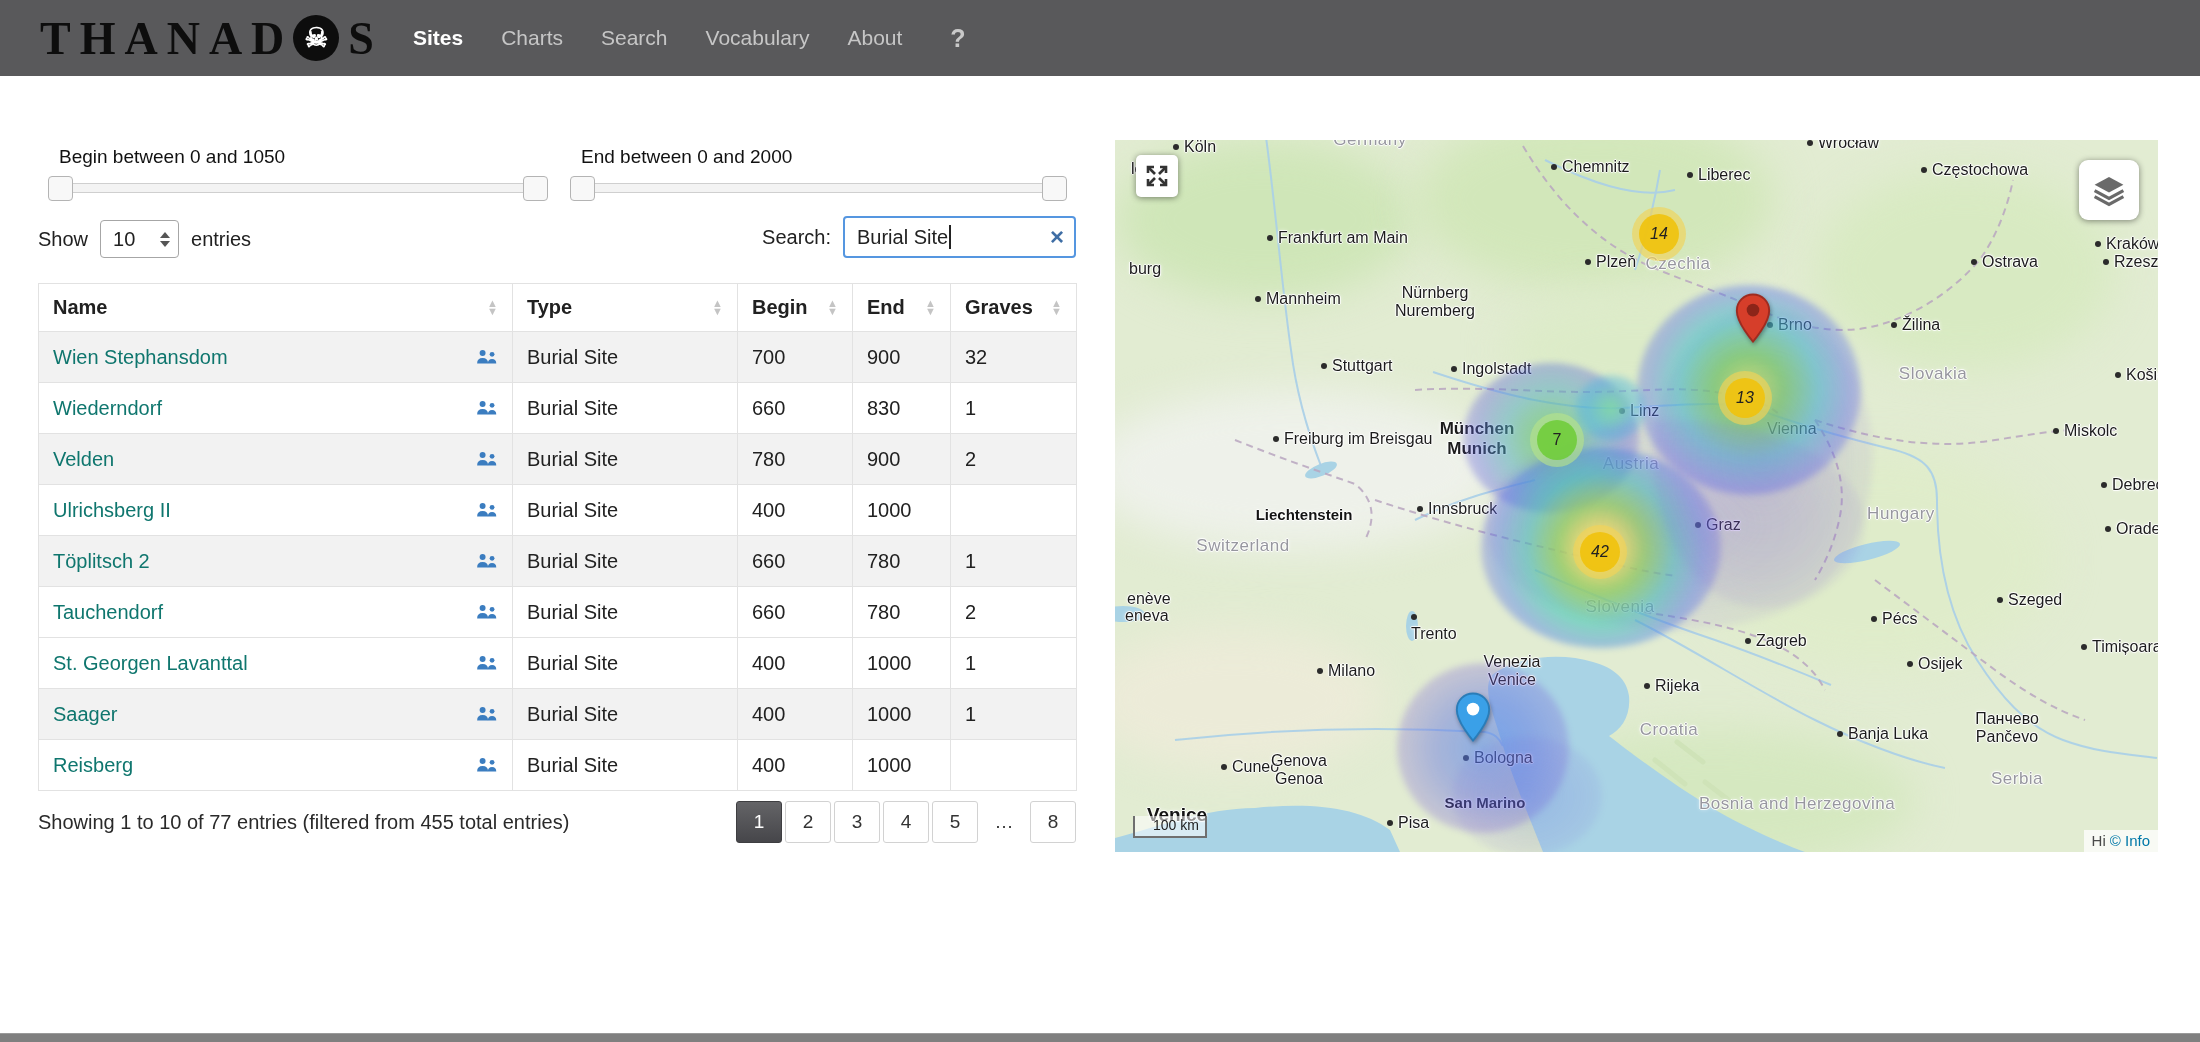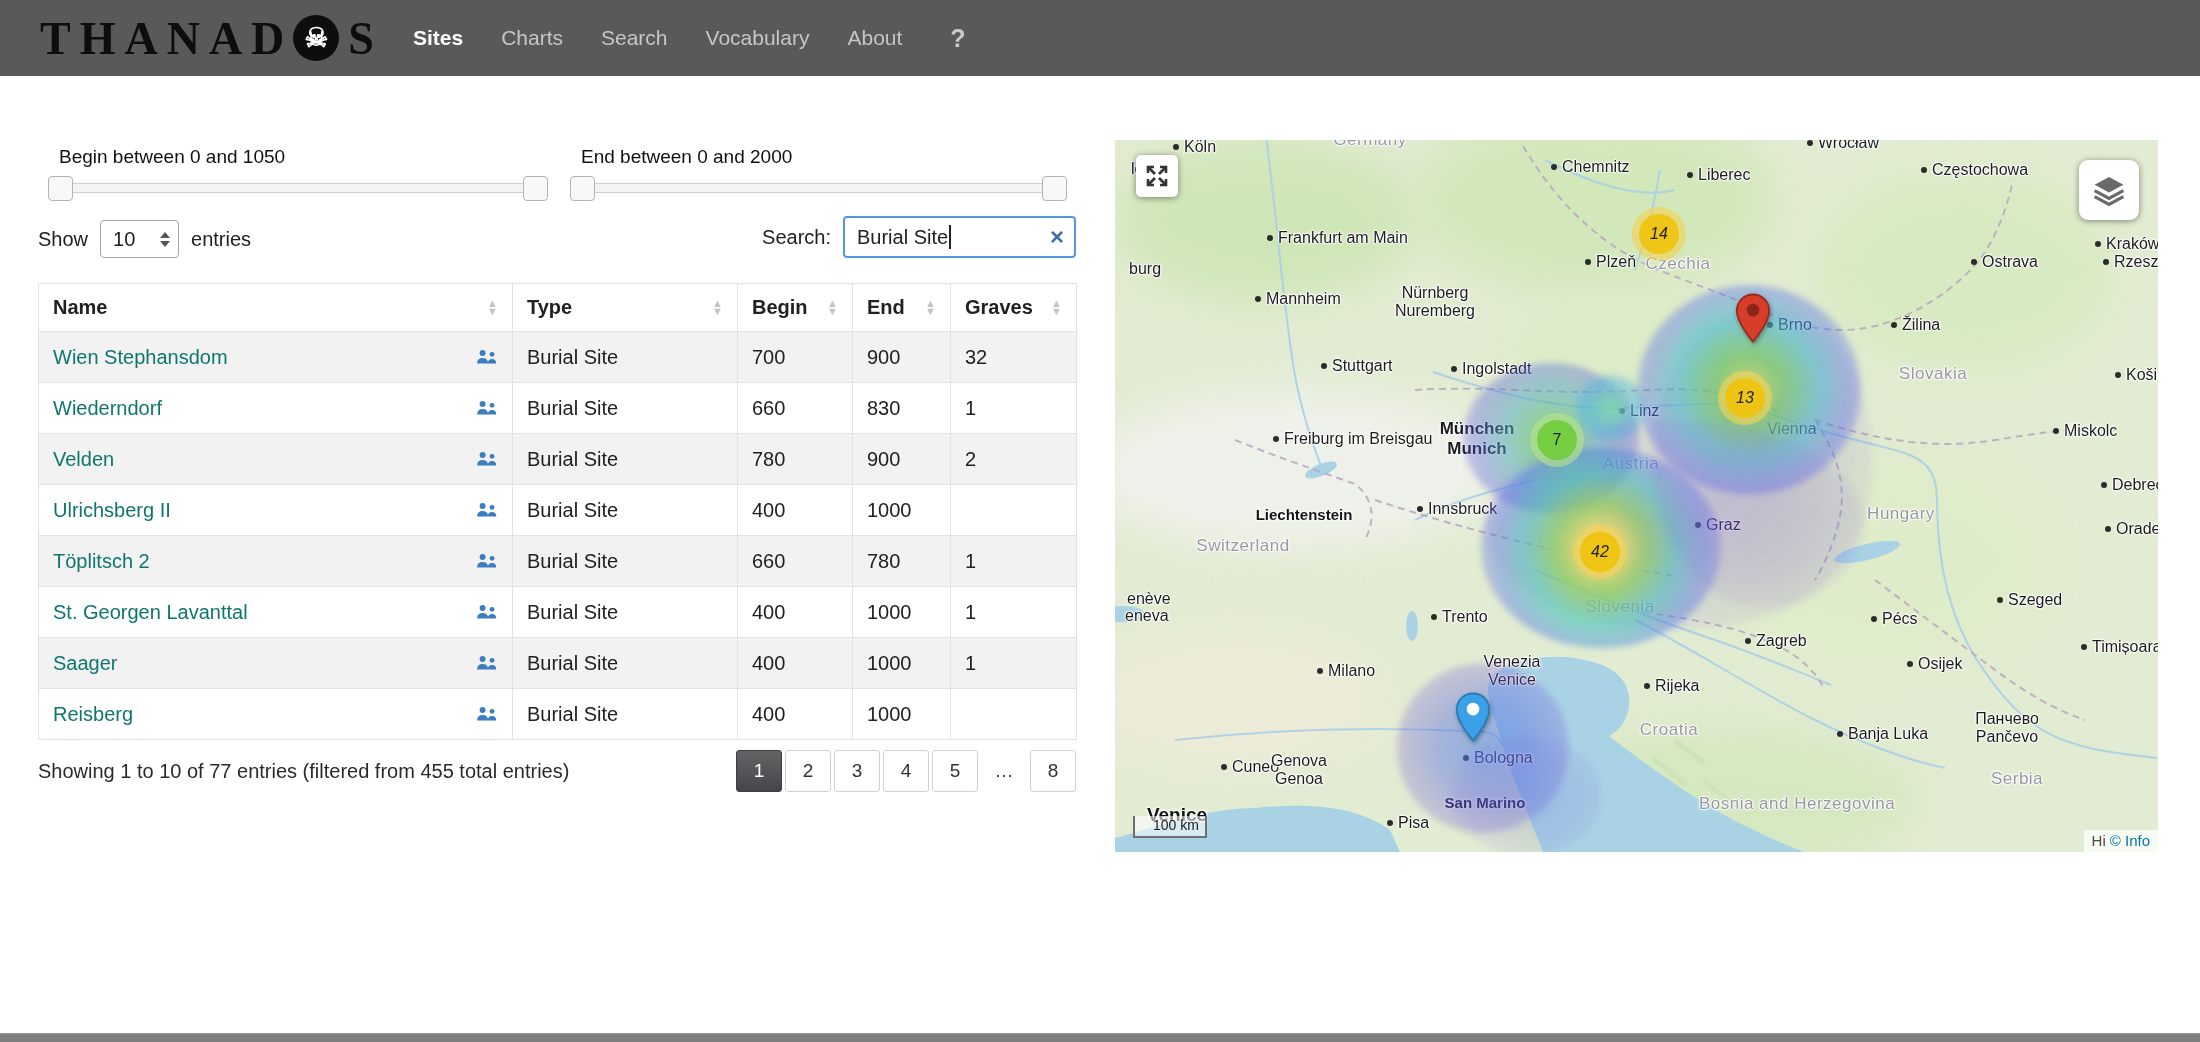--- a/index.html
+++ b/index.html
@@ -360,20 +360,39 @@
                   <circle cx="14.6" cy="4.6" r="2.2"></circle>
                   <path d="M10.8 13 q0-4.2 3.8-4.2 q3.8 0 3.8 4.2 z"></path>
                 </svg>
               </span>
             </div>
           </td>
           <td>Burial Site</td>
           <td>660</td>
           <td>780</td>
           <td>1</td>
+        </tr>
+        <tr class="even">
+          <td>
+            <div class="name-cell-inner">
+              <a class="site-link">Tauchendorf</a>
+              <span class="graves-icon">
+                <svg width="22" height="16" viewBox="0 0 20 14" fill="#3b7dc0">
+                  <circle cx="6" cy="3.3" r="2.7"></circle>
+                  <path d="M1 13 q0-5 5-5 q5 0 5 5 z"></path>
+                  <circle cx="14.6" cy="4.6" r="2.2"></circle>
+                  <path d="M10.8 13 q0-4.2 3.8-4.2 q3.8 0 3.8 4.2 z"></path>
+                </svg>
+              </span>
+            </div>
+          </td>
+          <td>Burial Site</td>
+          <td>660</td>
+          <td>780</td>
+          <td>2</td>
         </tr>
         <tr class="even">
           <td>
             <div class="name-cell-inner">
               <a class="site-link">St. Georgen Lavanttal</a>
               <span class="graves-icon">
                 <svg width="22" height="16" viewBox="0 0 20 14" fill="#3b7dc0">
                   <circle cx="6" cy="3.3" r="2.7"></circle>
                   <path d="M1 13 q0-5 5-5 q5 0 5 5 z"></path>
                   <circle cx="14.6" cy="4.6" r="2.2"></circle>
@@ -534,21 +553,21 @@
       <div class="map-label city" style="left: 158px; top: 290px;"><span class="dot"></span><span>Freiburg im Breisgau</span></div>
       <div class="map-label city center bold" style="left: 362px; top: 279px;"><span>München
 Munich</span></div>
       <div class="map-label city" style="left: 504px; top: 262px;"><span class="dot"></span><span>Linz</span></div>
       <div class="map-label city" style="left: 652px; top: 280px;"><span>Vienna</span></div>
       <div class="map-label city" style="left: 938px; top: 282px;"><span class="dot"></span><span>Miskolc</span></div>
       <div class="map-label city" style="left: 302px; top: 360px;"><span class="dot"></span><span>Innsbruck</span></div>
       <div class="map-label city" style="left: 580px; top: 376px;"><span class="dot"></span><span>Graz</span></div>
       <div class="map-label city" style="left: 986px; top: 336px;"><span class="dot"></span><span>Debrecen</span></div>
       <div class="map-label city" style="left: 990px; top: 380px;"><span class="dot"></span><span>Oradea</span></div>
-      <div class="map-label city" style="left: 316px; top: 468px;"><span class="dot"></span><span>Trento</span></div>
+      <div class="map-label city" style="left: 296px; top: 468px; flex-direction: column;"><span class="dot"></span><span>Trento</span></div>
       <div class="map-label city" style="left: 630px; top: 492px;"><span class="dot"></span><span>Zagreb</span></div>
       <div class="map-label city" style="left: 756px; top: 470px;"><span class="dot"></span><span>Pécs</span></div>
       <div class="map-label city" style="left: 882px; top: 451px;"><span class="dot"></span><span>Szeged</span></div>
       <div class="map-label city" style="left: 966px; top: 498px;"><span class="dot"></span><span>Timișoara</span></div>
       <div class="map-label city" style="left: 202px; top: 522px;"><span class="dot"></span><span>Milano</span></div>
       <div class="map-label city center" style="left: 397px; top: 513px;"><span>Venezia
 Venice</span></div>
       <div class="map-label city" style="left: 529px; top: 537px;"><span class="dot"></span><span>Rijeka</span></div>
       <div class="map-label city" style="left: 792px; top: 515px;"><span class="dot"></span><span>Osijek</span></div>
       <div class="map-label city" style="left: 106px; top: 618px;"><span class="dot"></span><span>Cuneo</span></div>

